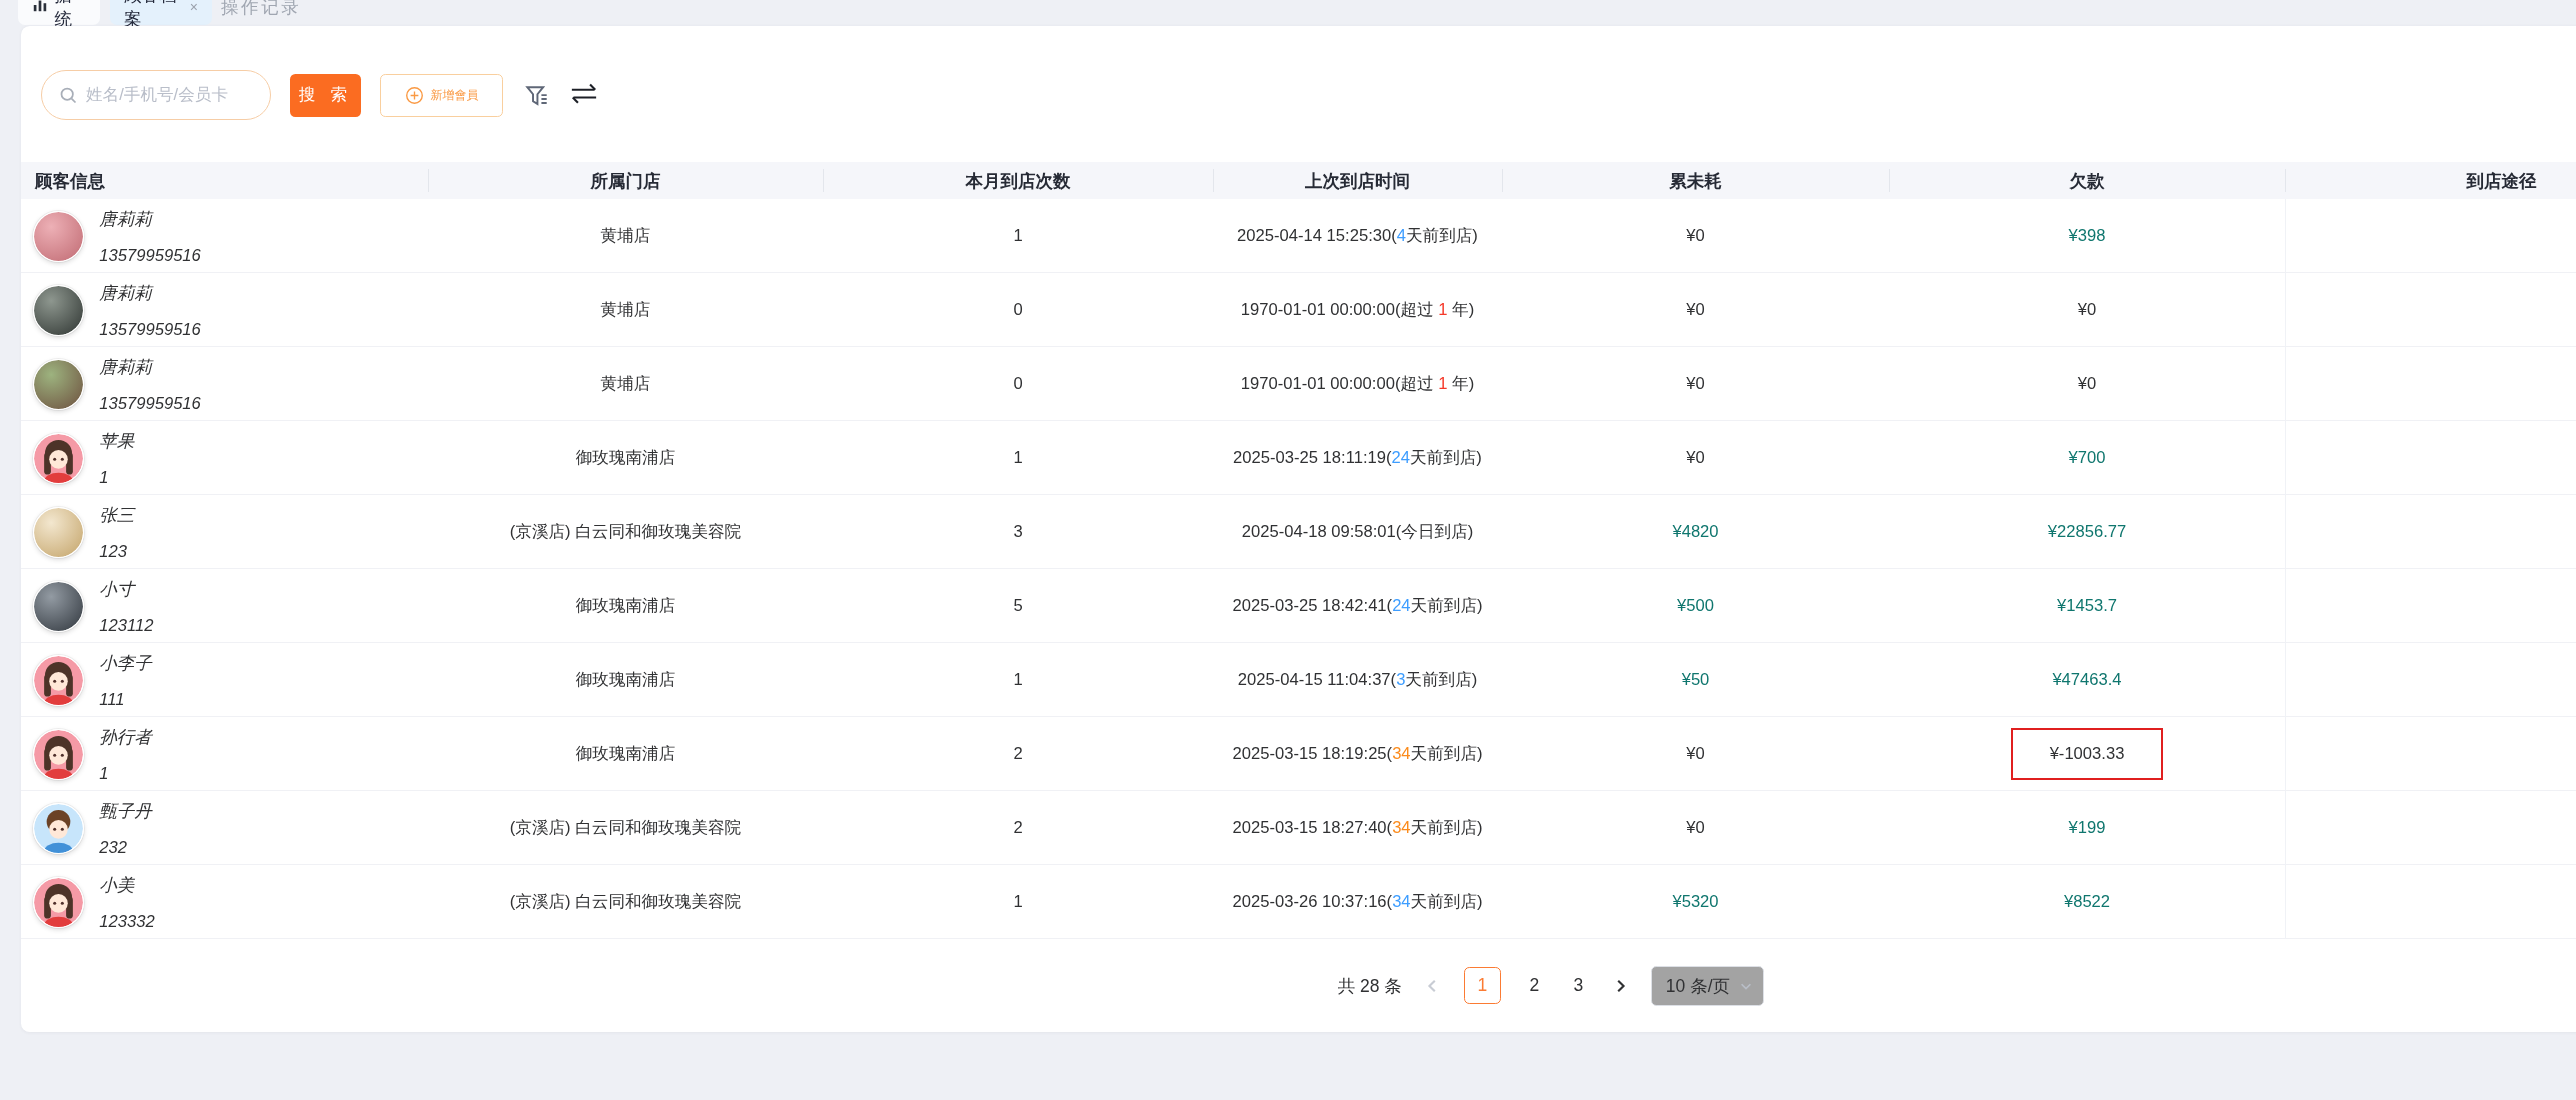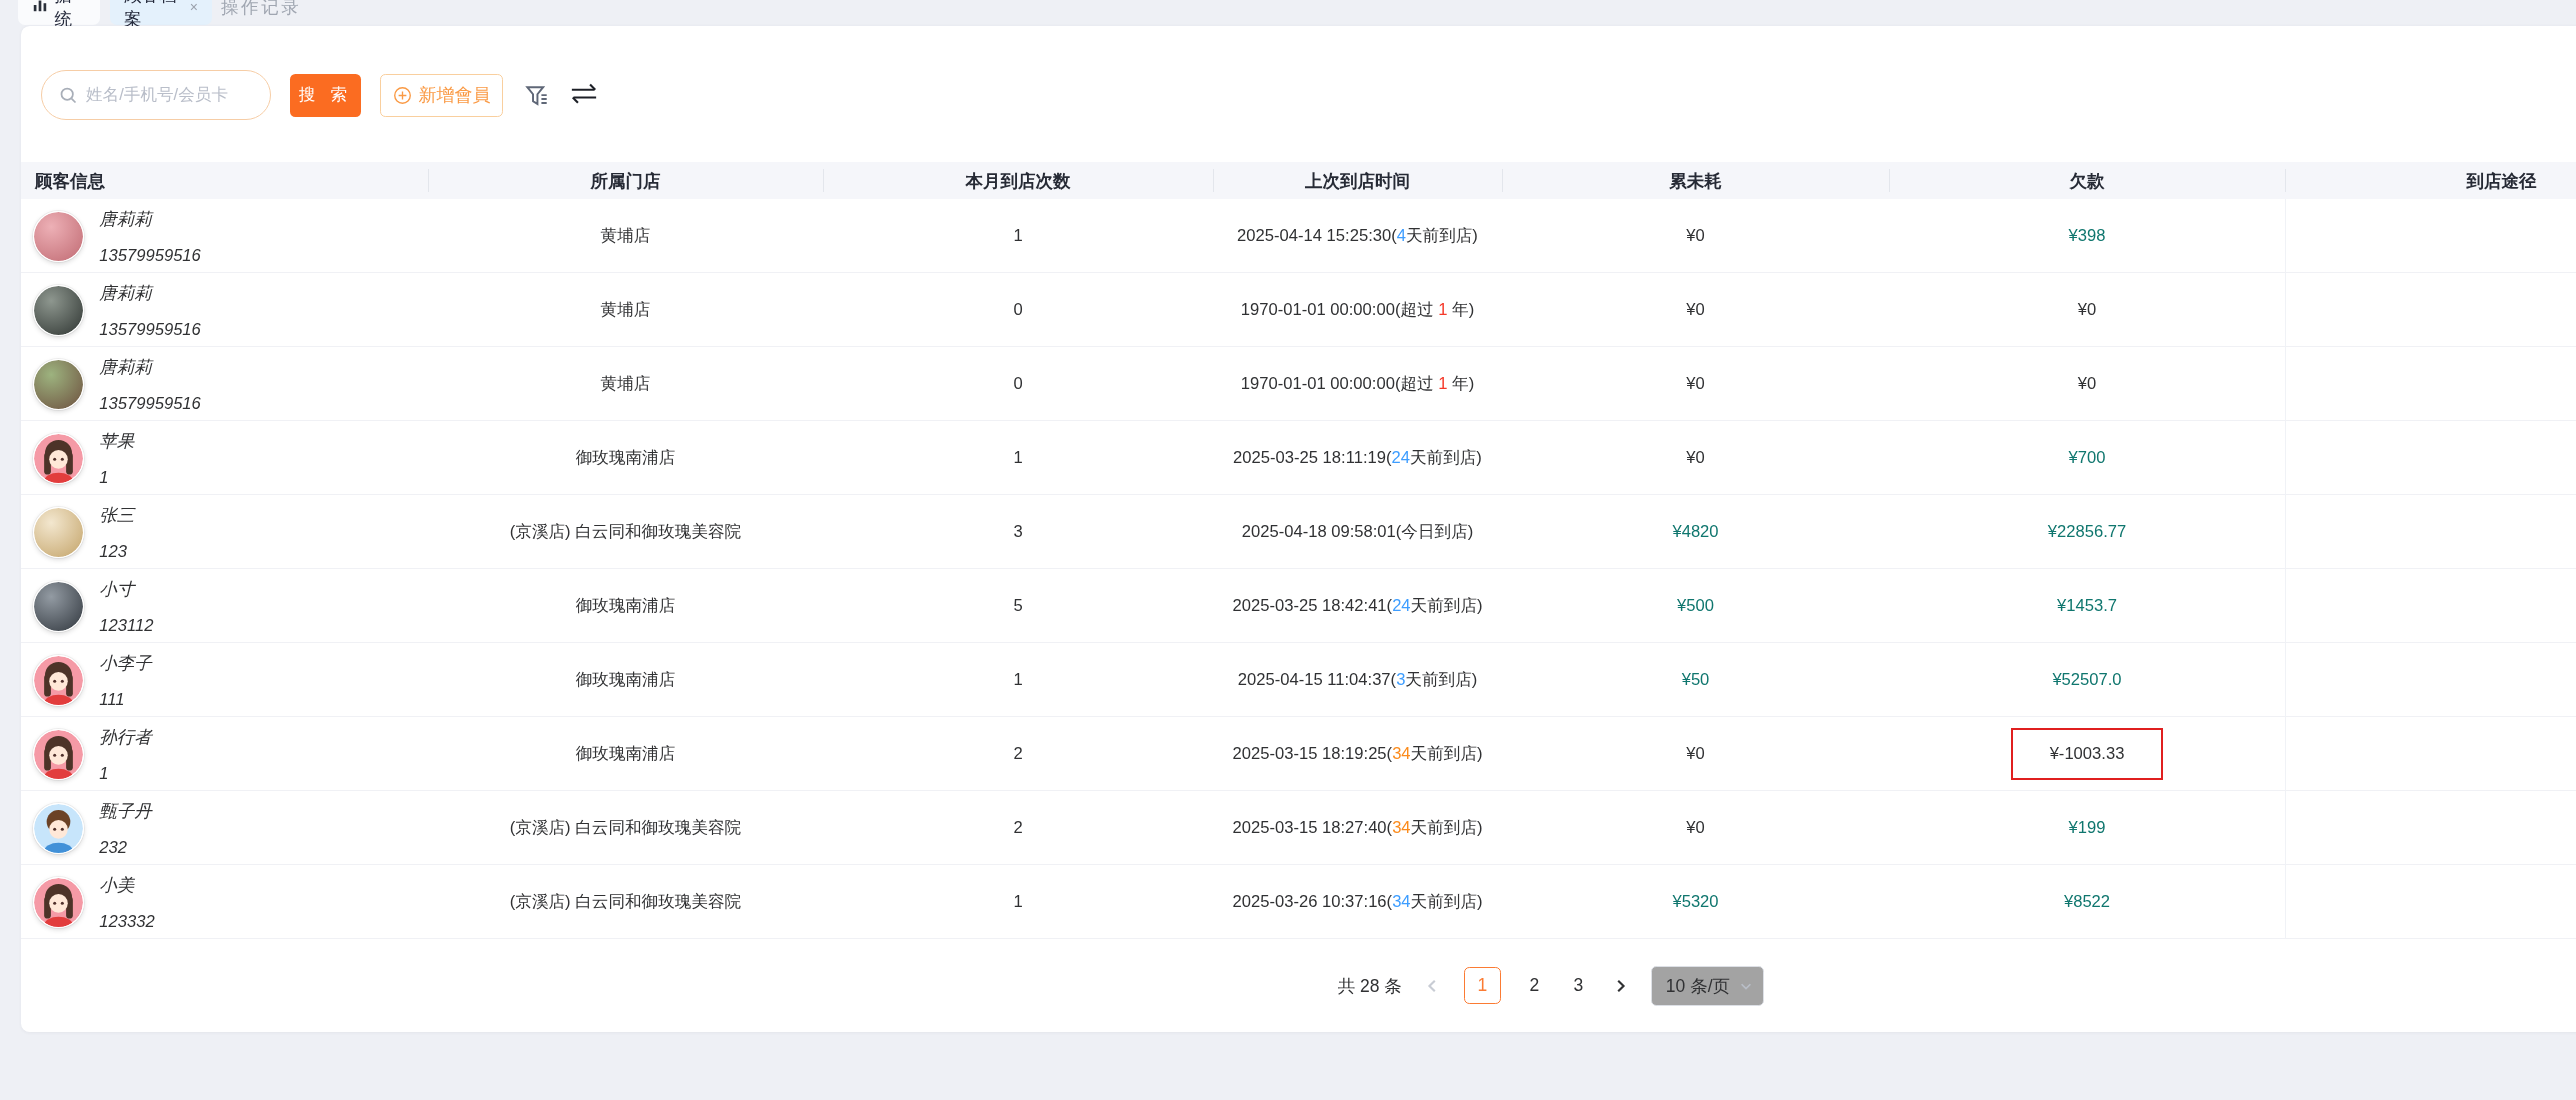--- a/index.html
+++ b/index.html
@@ -27,21 +27,21 @@
   .toolbar { height:136px; padding:44px 0 0 20px; display:flex; align-items:flex-start; gap:19px; }
   .search-pill { width:230px; height:50px; border:0.9px solid #f6cda6; border-radius:25.4px;
     display:flex; align-items:center; padding:0 8.8px 0 16px; background:#fff; }
   .search-pill input { border:none; outline:none; flex:1; font-size:16.6px; color:#303133;
     font-family:inherit; background:transparent; min-width:0; }
   .search-pill input::placeholder { color:#b9bec9; }
   .btn-search { margin-top:3.5px; height:43px; width:71px; background:#fb6c21; color:#fff;
     border:none; border-radius:5.3px; font-size:16.6px; letter-spacing:5.3px;
     font-family:inherit; cursor:pointer; }
   .btn-add { margin-top:3.5px; height:43px; width:123px; background:#fff; color:#fa9a45;
-    border:0.9px solid #f9cf9e; border-radius:5.3px; font-size:18px; font-family:Liberation Serif, serif;
+    border:0.9px solid #f9cf9e; border-radius:5.3px; font-size:12px; font-family:Liberation Serif, serif;
     display:flex; align-items:center; justify-content:center; gap:7px; cursor:pointer; }
   .tool-icon { margin-top:10.5px; cursor:pointer; }
 
   
   .table { width:2697px; }
   .thead { display:grid; height:37px; background:#f5f6fa; align-items:center; }
   .th { font-size:17.5px; font-weight:bold; color:#262a35; text-align:center; position:relative; height:37px;
         display:flex; align-items:center; justify-content:center; }
   .th:first-child { justify-content:flex-start; padding-left:14px; }
   .th + .th::before { content:""; position:absolute; left:0; top:7px; height:23px; width:0.9px; background:#e3e6ec; }
@@ -271,21 +271,21 @@
             </span>
             <span>
               <div class="nm">小李子</div>
               <div class="cd">111</div>
             </span>
           </div>
           <div class="td">御玫瑰南浦店</div>
           <div class="td">1</div>
           <div class="td">2025-04-15 11:04:37(<span class="num-blue">3</span>天前到店)</div>
           <div class="td money-red">¥50</div>
-          <div class="td money-red"><span class="">¥52507.0</span></div>
+          <div class="td money-red"><span class="">¥47463.4</span></div>
           <div class="td last-col"></div>
         </div>
         <div class="tr" style="grid-template-columns: 407px 395px 390px 289px 387px 396px 433px;">
           <div class="td cust">
             <span class="avatar">
               <svg viewBox="0 0 58 58">
                 <circle cx="29" cy="29" r="29" fill="#f59aa6"></circle>
                 <rect x="12" y="22" width="8" height="26" rx="4" fill="#4d3328"></rect>
                 <rect x="38" y="22" width="8" height="26" rx="4" fill="#4d3328"></rect>
                 <circle cx="29" cy="23" r="16" fill="#4d3328"></circle>

